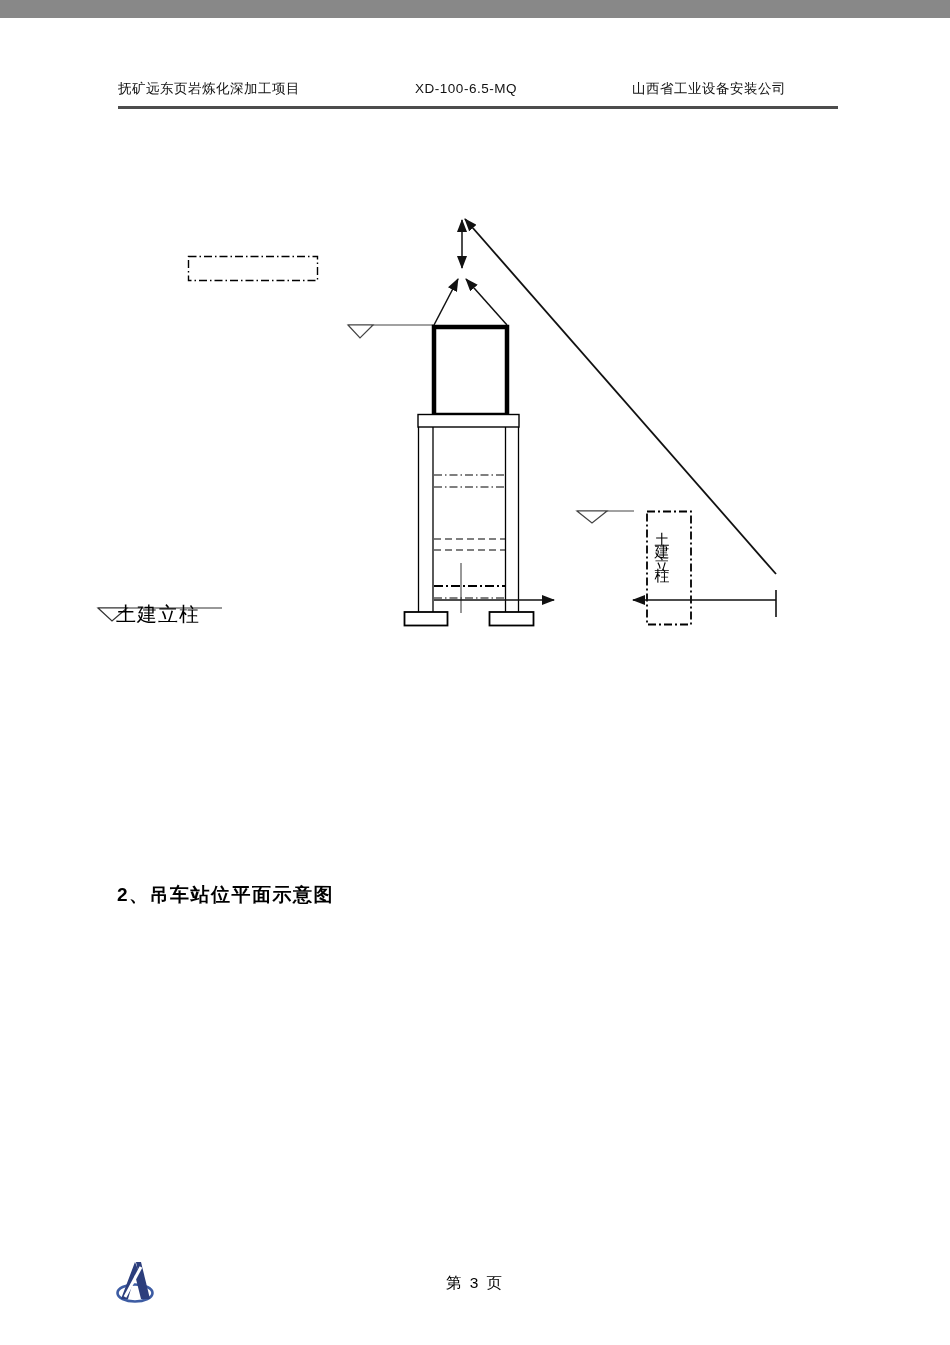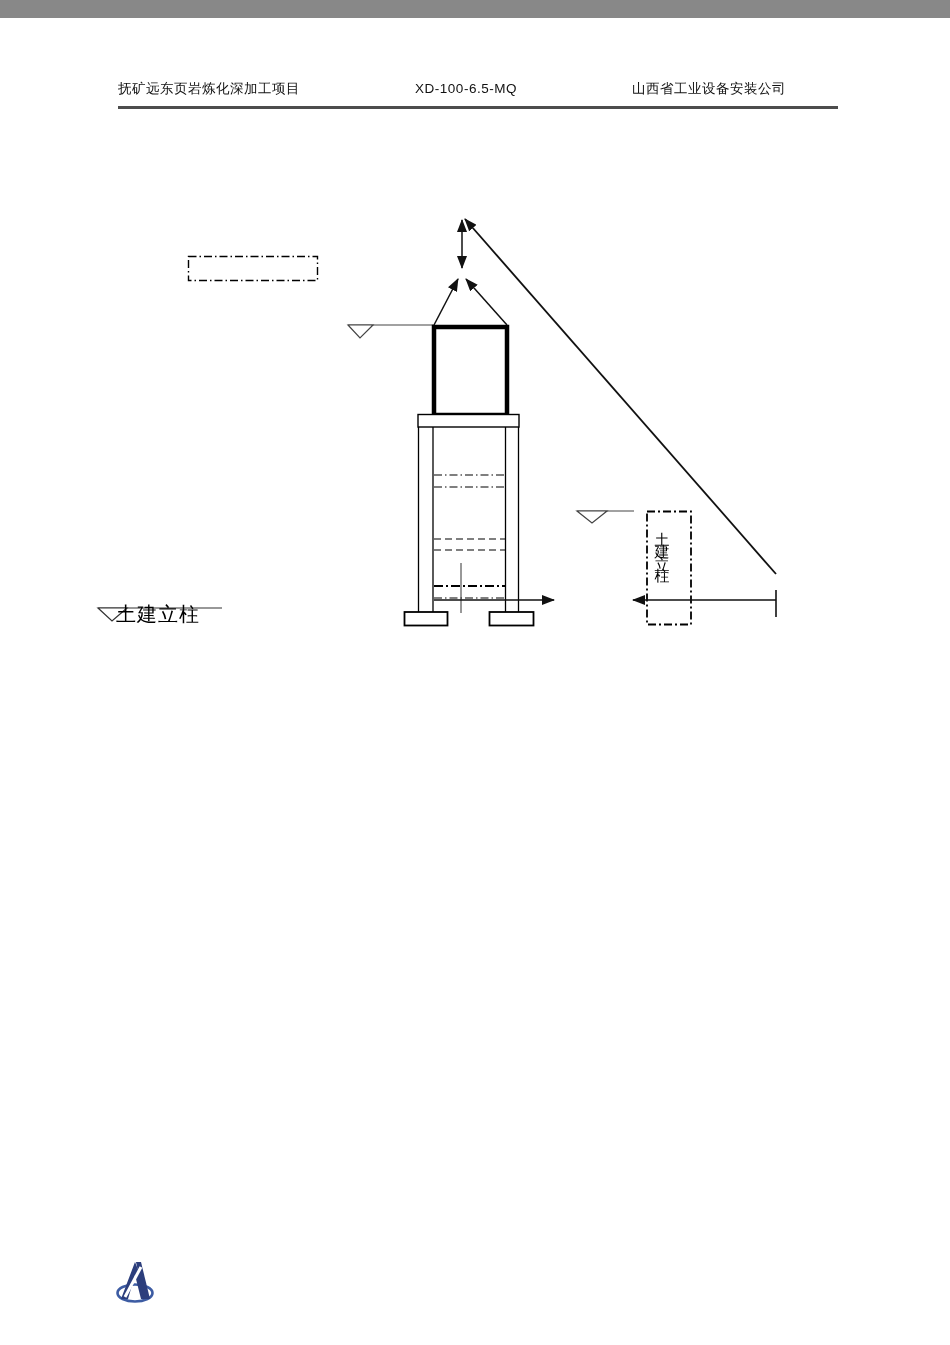--- a/index.html
+++ b/index.html
@@ -138,21 +138,23 @@
 
     <g stroke="#333" stroke-width="1.2" fill="#fff">
       <line x1="98" y1="590" x2="222" y2="590"></line>
       <polygon points="98,590 127,590 112,603"></polygon>
     </g>
   </svg>
 
   <div class="civil-label">土建立柱</div>
   <div class="plan-caption">土建立柱</div>
 
+  <div class="section-heading">2、吊车站位平面示意图</div>
 
   <svg class="footer-logo" width="44" height="48" viewBox="0 0 44 48">
     <ellipse cx="21" cy="36" rx="17.5" ry="8.5" fill="none" stroke="#3d5ca3" stroke-width="2.6"></ellipse>
     <polygon points="7,42 21,5 36,42 27,42 21,18 14,42" fill="#2c3e7c"></polygon>
     <polygon points="22,5 27,5 36,42 30,42" fill="#2c3e7c"></polygon>
     <line x1="27" y1="10" x2="11" y2="40" stroke="#ffffff" stroke-width="3"></line>
   </svg>
+  <div class="page-num">第 3 页</div>
 
 </div>
 
 </body></html>

